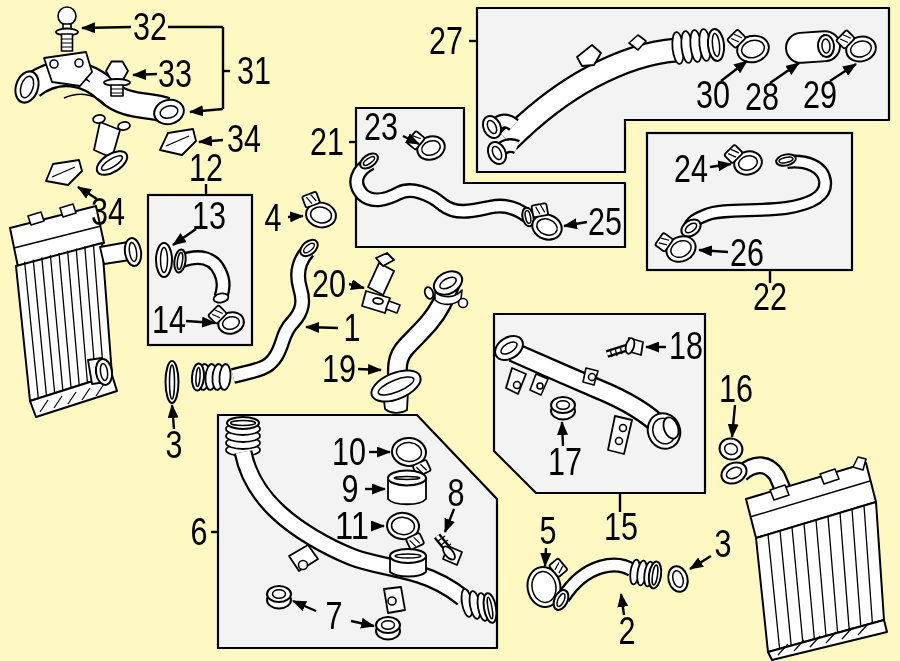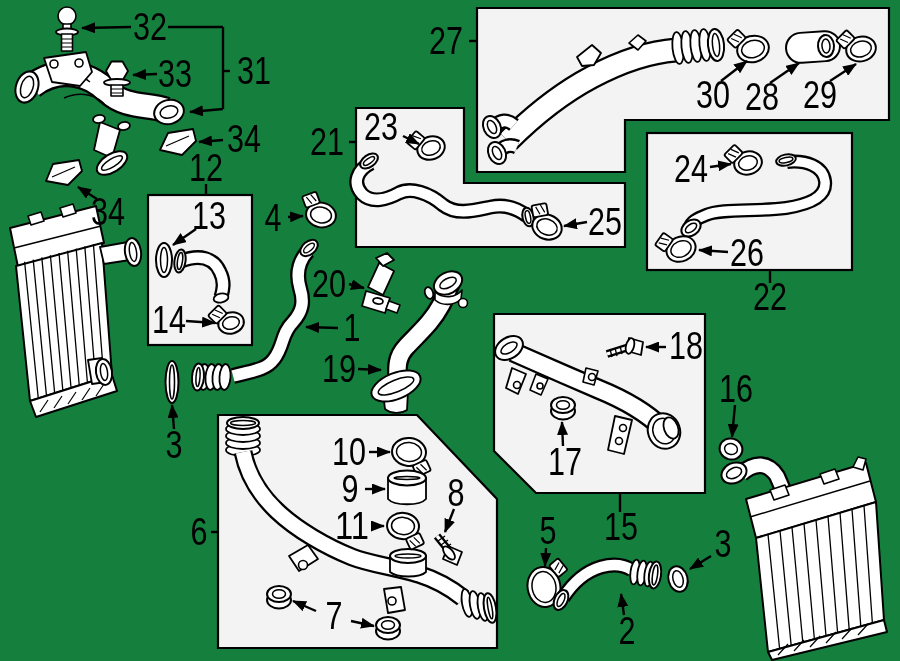--- a/index.html
+++ b/index.html
@@ -1,16 +1,16 @@
 <!DOCTYPE html>
 <html style="--boxfill: #f3f3f3;"><head>
 <meta charset="utf-8">
 <style>
   html,body{margin:0;padding:0;background:#fff;}
-  .stage{position:relative;width:900px;height:661px;background:#15803d;overflow:hidden;}
+  .stage{position:relative;width:900px;height:661px;background:#fef9c3;overflow:hidden;}
   svg{display:block;}
   .gbox{fill:var(--boxfill,#f3f3f3);stroke:#000;stroke-width:2.2;stroke-linejoin:miter;}
   .lbl{font-family:"Liberation Sans",sans-serif;font-size:38px;fill:#000;}
 </style>
 </head>
 <body>
 
 <div class="stage">
   <svg id="scene" width="900" height="661" viewBox="0 0 900 661" xmlns="http://www.w3.org/2000/svg">
     <defs>

